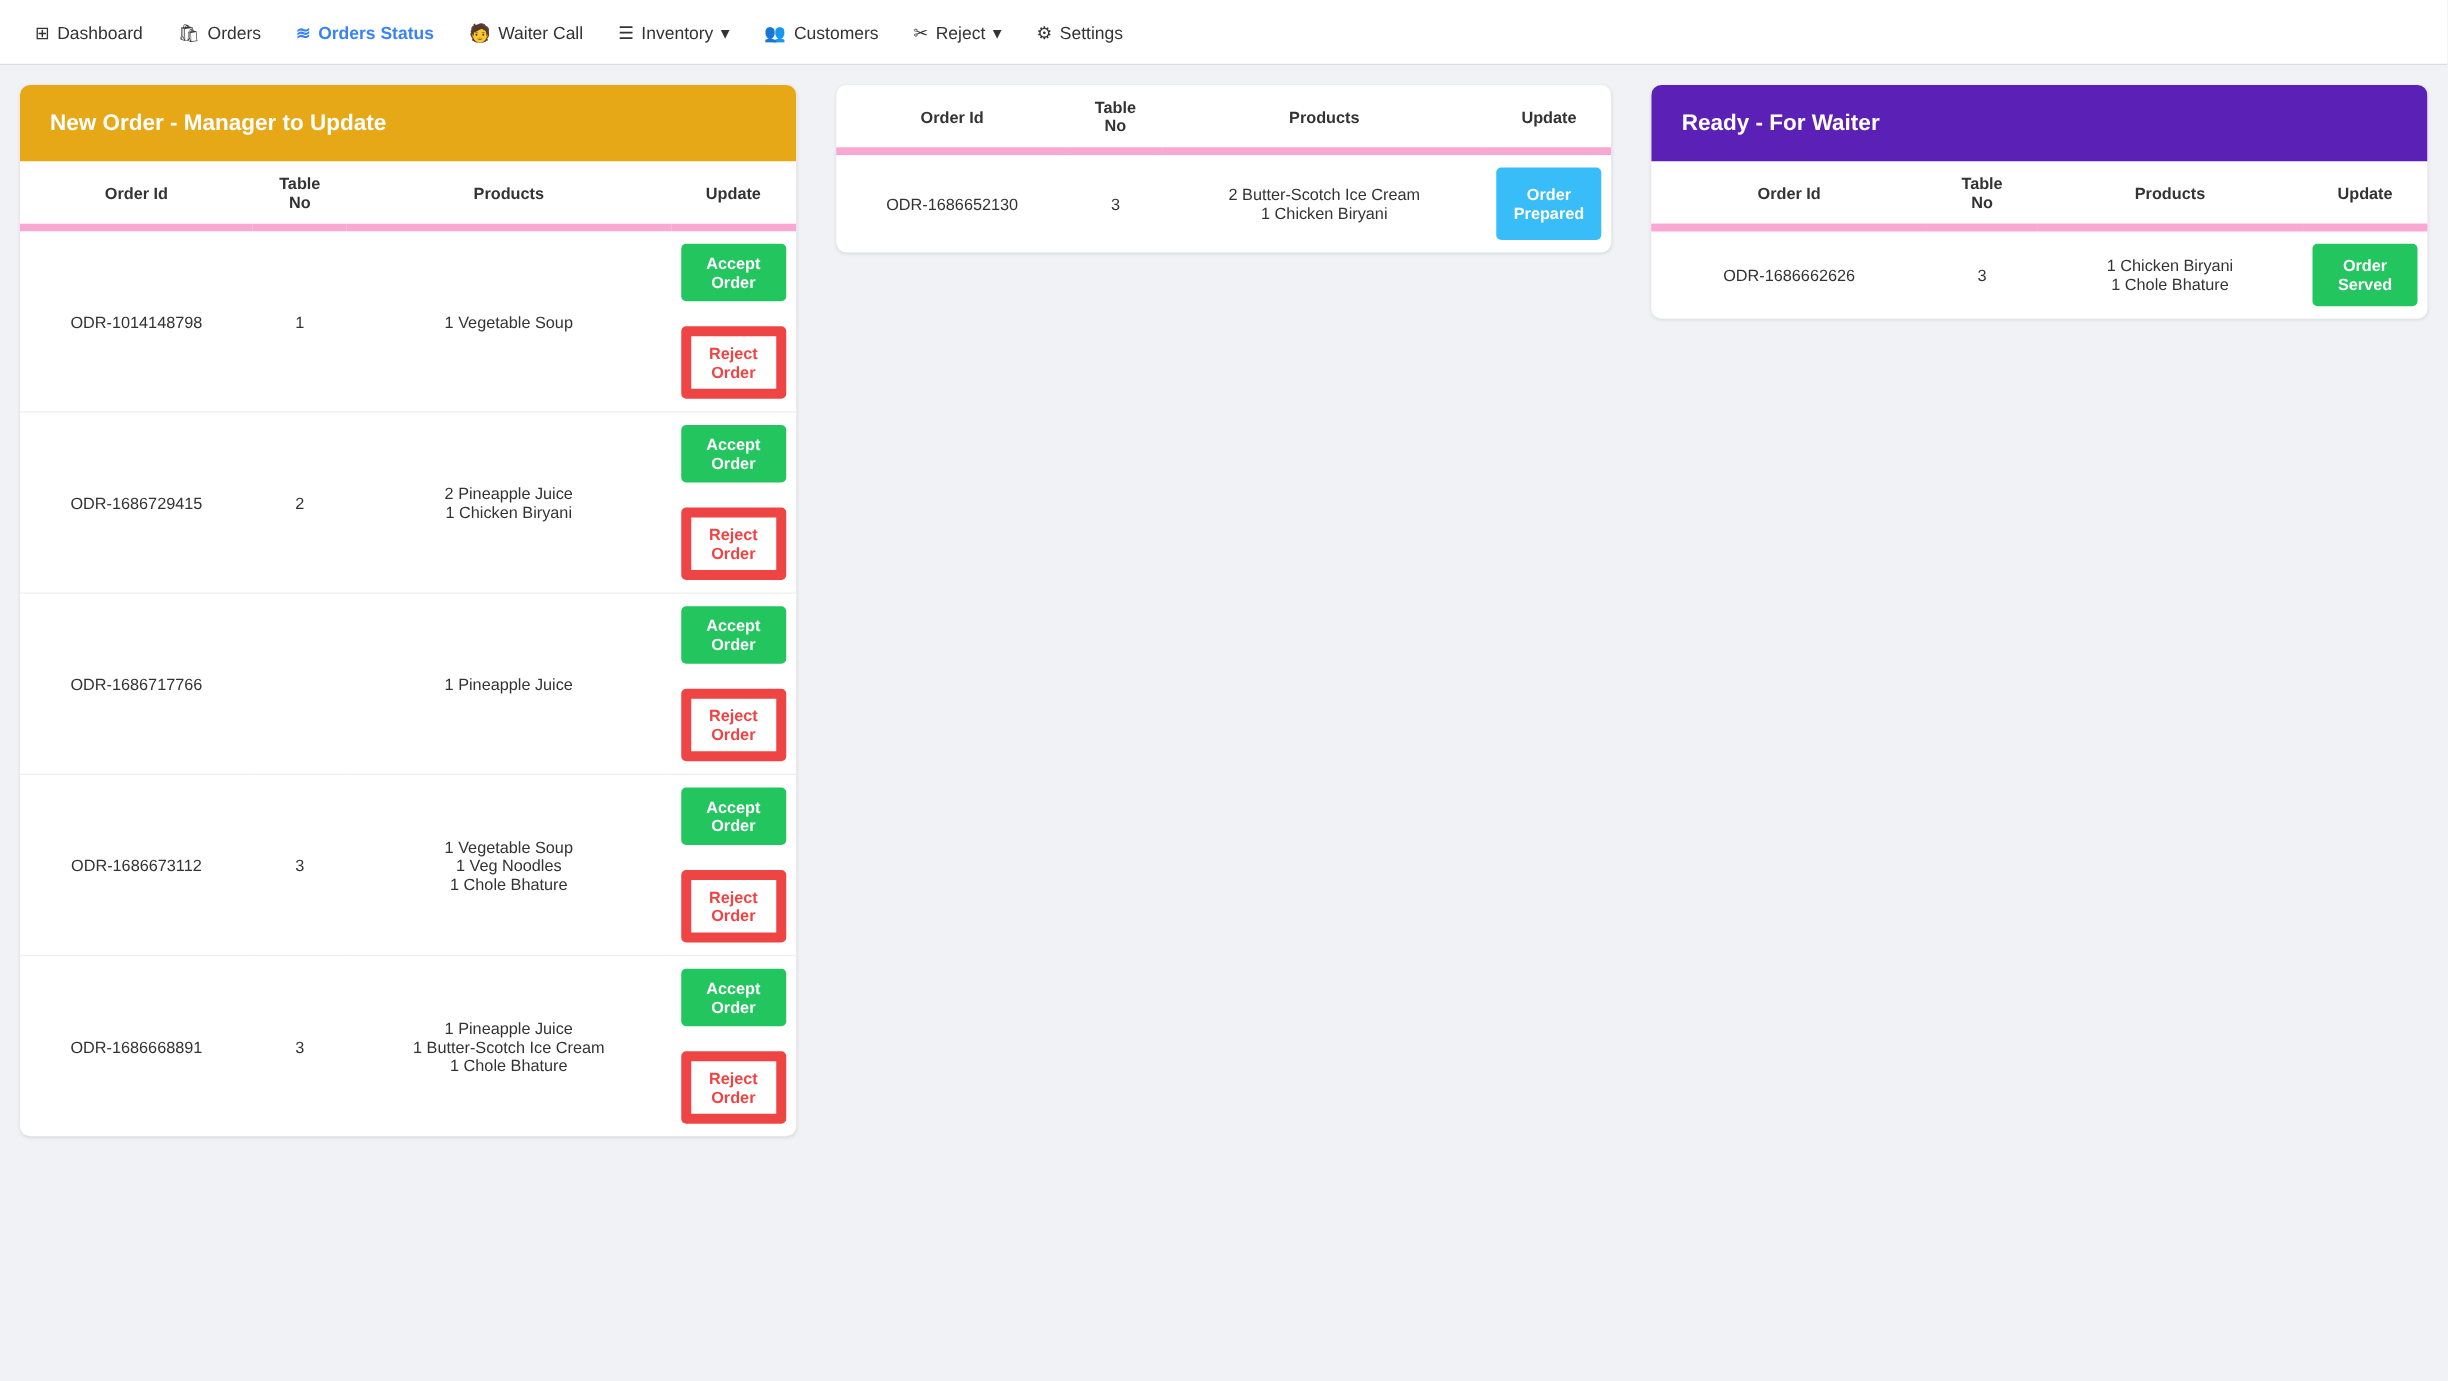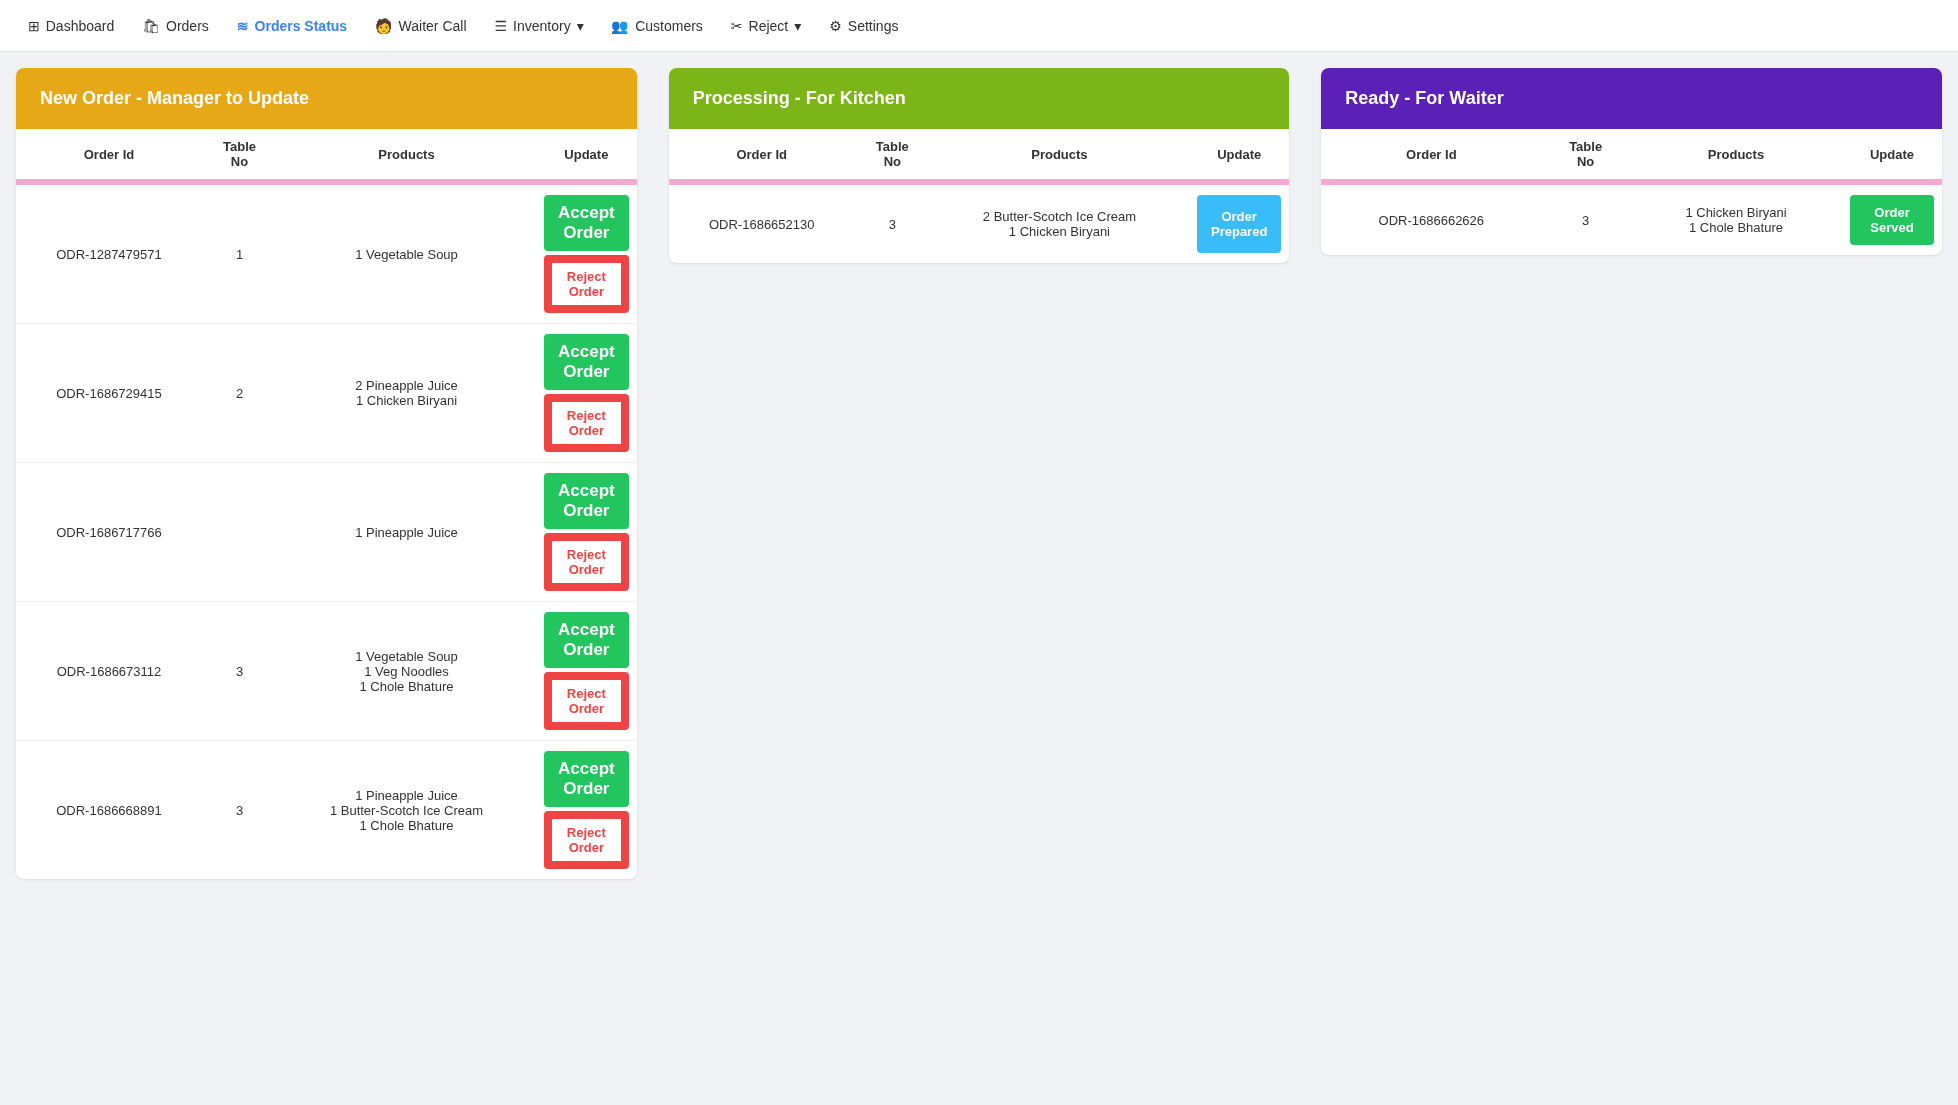--- a/index.html
+++ b/index.html
@@ -81,25 +81,25 @@
     tbody tr:last-child td { border-bottom: none; }
 
     
     .btn-accept {
       background: #22c55e;
       color: #fff;
       border: none;
       border-radius: 4px;
       padding: 8px 14px;
       cursor: pointer;
-      font-size: 17px;
-      font-weight: 600;
-      display: block;
-      width: 100%;
-      margin-bottom: 4px;
+      font-size: 13px;
+      font-weight: 600;
+      display: block;
+      width: 100%;
+      margin-bottom: 20px;
     }
     .btn-reject {
       background: #fff;
       color: #ef4444;
       border: 8px solid #ef4444;
       border-radius: 4px;
       padding: 6px 14px;
       cursor: pointer;
       font-size: 13px;
       font-weight: 600;
@@ -180,21 +180,21 @@
         <thead>
           <tr>
             <th>Order Id</th>
             <th>Table<br>No</th>
             <th>Products</th>
             <th>Update</th>
           </tr>
         </thead>
         <tbody>
           <tr>
-            <td>ODR-1287479571</td>
+            <td>ODR-1014148798</td>
             <td>1</td>
             <td class="products-cell">1 Vegetable Soup</td>
             <td class="update-cell">
               <button class="btn-accept">Accept Order</button>
               <button class="btn-reject">Reject Order</button>
             </td>
           </tr>
           <tr>
             <td>ODR-1686729415</td>
             <td>2</td>
@@ -228,21 +228,20 @@
             <td class="products-cell">1 Pineapple Juice<br>1 Butter-Scotch Ice Cream<br>1 Chole Bhature</td>
             <td class="update-cell">
               <button class="btn-accept">Accept Order</button>
               <button class="btn-reject">Reject Order</button>
             </td>
           </tr>
         </tbody>
       </table>
     </div>
     <div class="column">
-      <div class="column-header col-green-header">Processing - For Kitchen</div>
       <table>
         <thead>
           <tr>
             <th>Order Id</th>
             <th>Table<br>No</th>
             <th>Products</th>
             <th>Update</th>
           </tr>
         </thead>
         <tbody>

